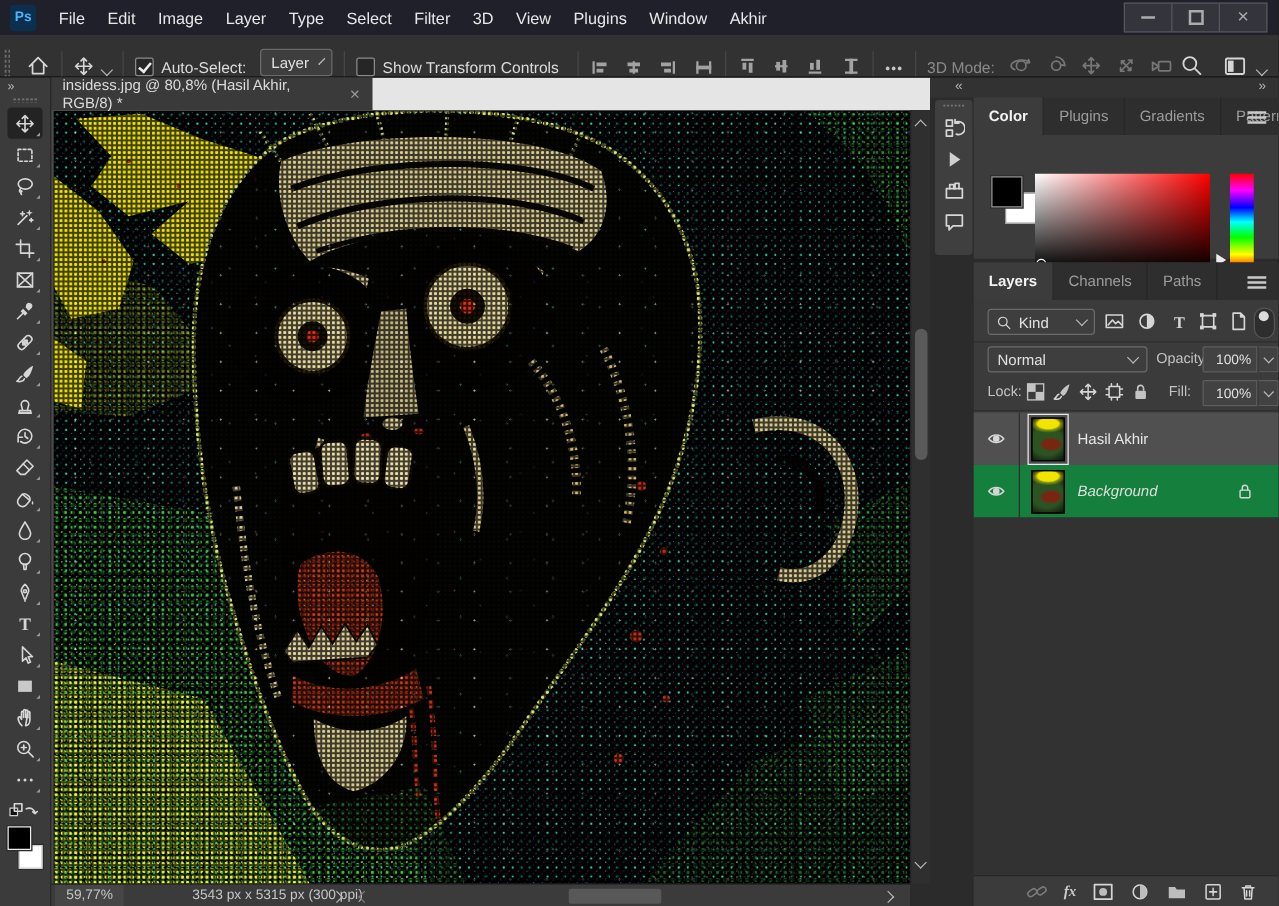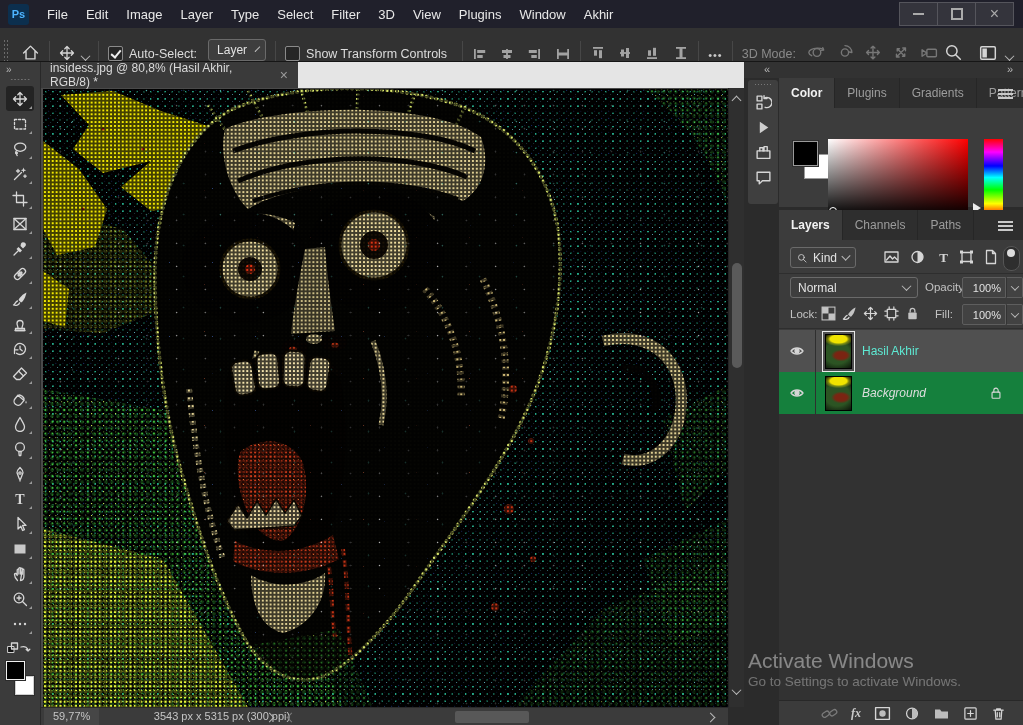--- a/index.html
+++ b/index.html
@@ -93,41 +93,41 @@
   .cbg{position:absolute;left:25px;top:46px;width:23px;height:23px;background:#fff;border:1px solid #9a9a9a}
   .grad{position:absolute;left:49px;top:31px;width:140px;height:77px;
         background:linear-gradient(to bottom, rgba(0,0,0,0), #000),linear-gradient(to right,#fff,#f00)}
   .gradring{position:absolute;left:50px;top:99px;width:6px;height:6px;border:1.5px solid #fff;border-radius:50%}
   .gradptr{position:absolute;left:194px;top:95px;width:0;height:0;border-left:8px solid #ececec;
            border-top:5px solid transparent;border-bottom:5px solid transparent}
   .hue{position:absolute;left:205px;top:31px;width:19px;height:77px;
        background:linear-gradient(#f00 0%,#f0f 17%,#00f 35%,#0ff 50%,#0f0 66%,#ff0 84%,#f00 100%)}
   .lpanel{top:132px;bottom:0;background:#3b3b3b}
   .lrowbar{position:absolute;left:0;right:0}
-  .kindbox{position:absolute;left:11px;top:4px;width:66px;height:21px;padding:0 6px;gap:6px}
+  .kindbox{position:absolute;left:11px;top:4px;width:86px;height:21px;padding:0 6px;gap:6px}
   .fico{position:absolute;top:6px}
   .togglepill{position:absolute;left:224px;top:3px;width:15px;height:23px;background:#2e2e2e;border-radius:8px;border:1px solid #555}
   .toggledot{position:absolute;left:2.5px;top:2px;width:8px;height:8px;background:#dcdcdc;border-radius:50%}
   .plabel{position:absolute;font-size:11.5px;color:#c2c2c2;line-height:20px}
   .valgrp{position:absolute;display:flex}
   .valbox{width:38px;height:19px;background:#424242;border:1px solid #5e5e5e;border-radius:2px 0 0 2px;
           display:flex;align-items:center;justify-content:flex-end;padding-right:4px;font-size:11px;color:#e0e0e0}
   .chevbox{width:15px;height:19px;background:#424242;border:1px solid #5e5e5e;border-left:1px solid #333;
            border-radius:0 2px 2px 0;display:flex;align-items:center;justify-content:center}
   .lrow{position:absolute;left:0;right:0;height:42px;display:flex;align-items:center;border-bottom:1px solid #2f2f2f;background:#15803d}
   .lrow.sel{background:#505050}
   .eyebox{width:36px;height:100%;display:flex;align-items:center;justify-content:center;border-right:1px solid #2f2f2f;flex:none}
   .lthumb{width:25px;height:33px;margin:0 10px 0 9px;border:1px solid #000;flex:none;
     background:
       radial-gradient(ellipse 60% 22% at 50% 12%, #f0e400 0 55%, rgba(240,228,0,.45) 70%, transparent 100%),
       radial-gradient(ellipse 40% 18% at 60% 62%, #7a2412 0 60%, transparent 100%),
       radial-gradient(ellipse 90% 60% at 45% 55%, #2c5423 0 55%, transparent 100%),
       #0a0f08}
   .lrow.sel .lthumb{outline:1.5px solid #eaeaea;outline-offset:2px}
-  .lname{font-size:12px;color:#5eead4}
+  .lname{font-size:12px;color:#e5e5e5}
   .lname.it{font-style:italic;color:#dedede}
   .lockico{margin-left:auto;margin-right:20px}
   .lempty{position:absolute;left:0;right:0;top:204px;bottom:25px;background:#323232}
   .lbottom{position:absolute;left:0;right:0;bottom:0;height:25px;background:#3b3b3b;border-top:1px solid #282828;
            display:flex;align-items:center;gap:13px;padding-left:42px;box-sizing:border-box}
   .fxtxt{font-style:italic;font-weight:bold;font-size:12px;color:#c9c9c9;font-family:"Liberation Serif",serif}
   .wm{position:absolute;left:4px;top:586px;z-index:40;pointer-events:none;line-height:1.25}
   .wm1{font-size:21px;color:rgba(255,255,255,.42)}
   .wm2{font-size:13.5px;color:rgba(255,255,255,.33)}
 </style>
@@ -729,19 +729,15 @@
               <rect x="2" y="2" width="12" height="12" rx="1"></rect>
               <path d="M8 5 v6 M5 8 h6"></path>
             </svg>
           <svg class="ic" width="15" height="15" viewBox="0 0 16 16">
               <path d="M3 4.5 h10 M6 4.5 V3 h4 v1.5 M4.5 4.5 l.7 9.5 h5.6 l.7 -9.5 M6.7 7 v4.5 M9.3 7 v4.5"></path>
             </svg>
         </div>
       </section>
     </div>
 
-    <div class="wm">
-      <div class="wm1">Activate Windows</div>
-      <div class="wm2">Go to Settings to activate Windows.</div>
-    </div>
   </div>
 
 </div>
 
 </body></html>

